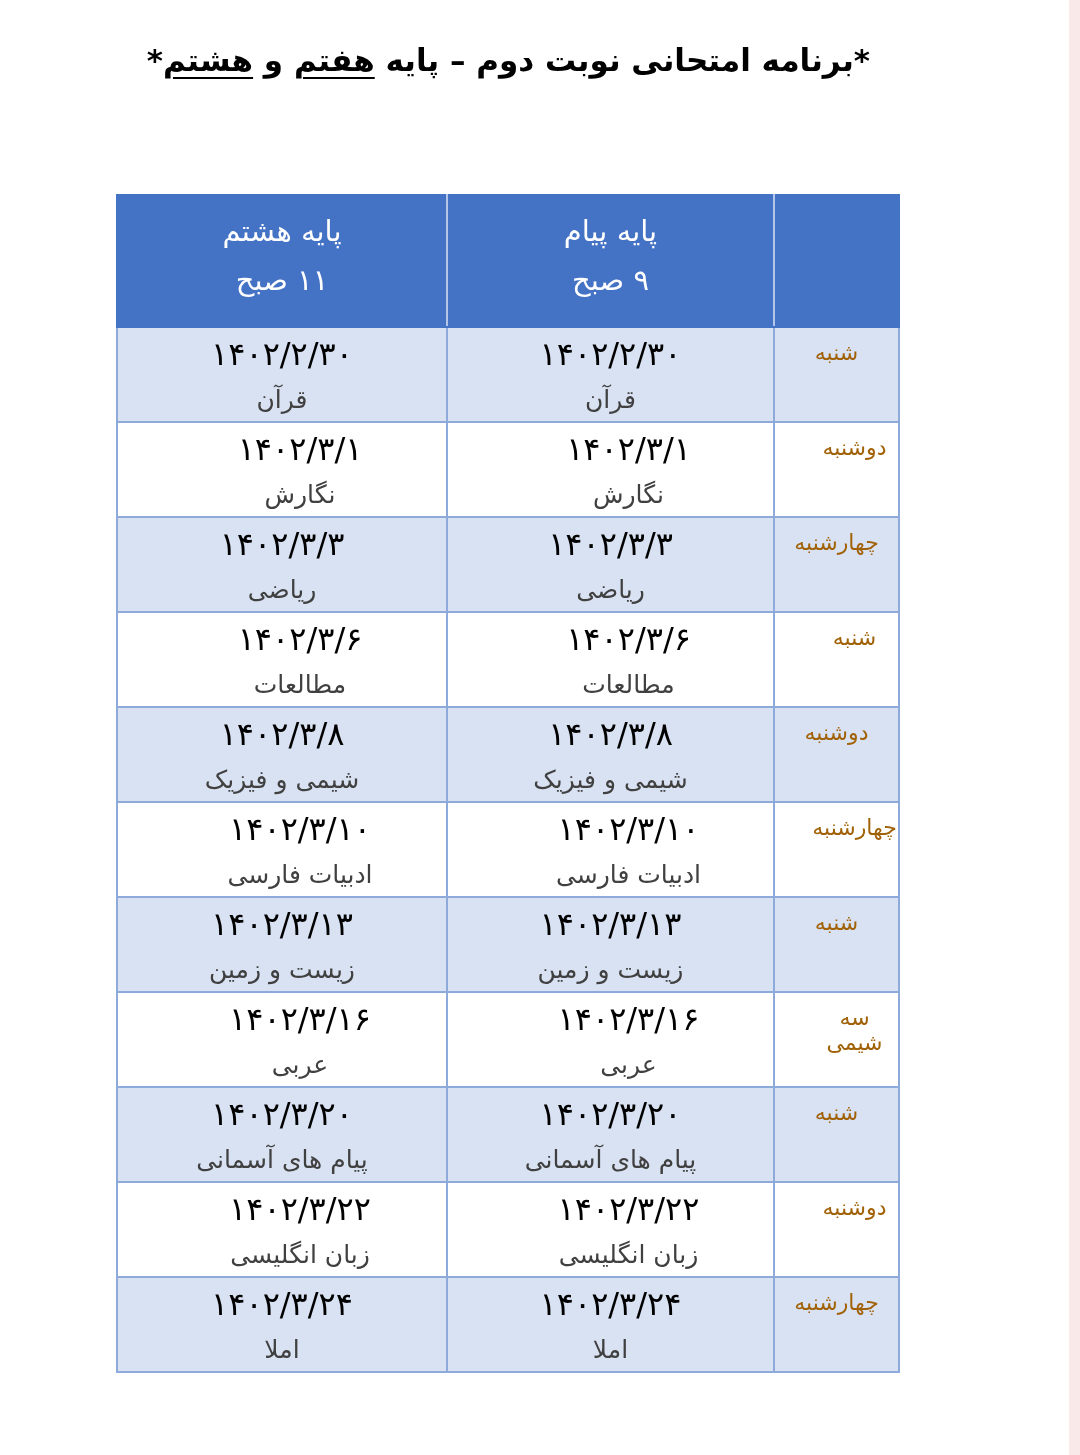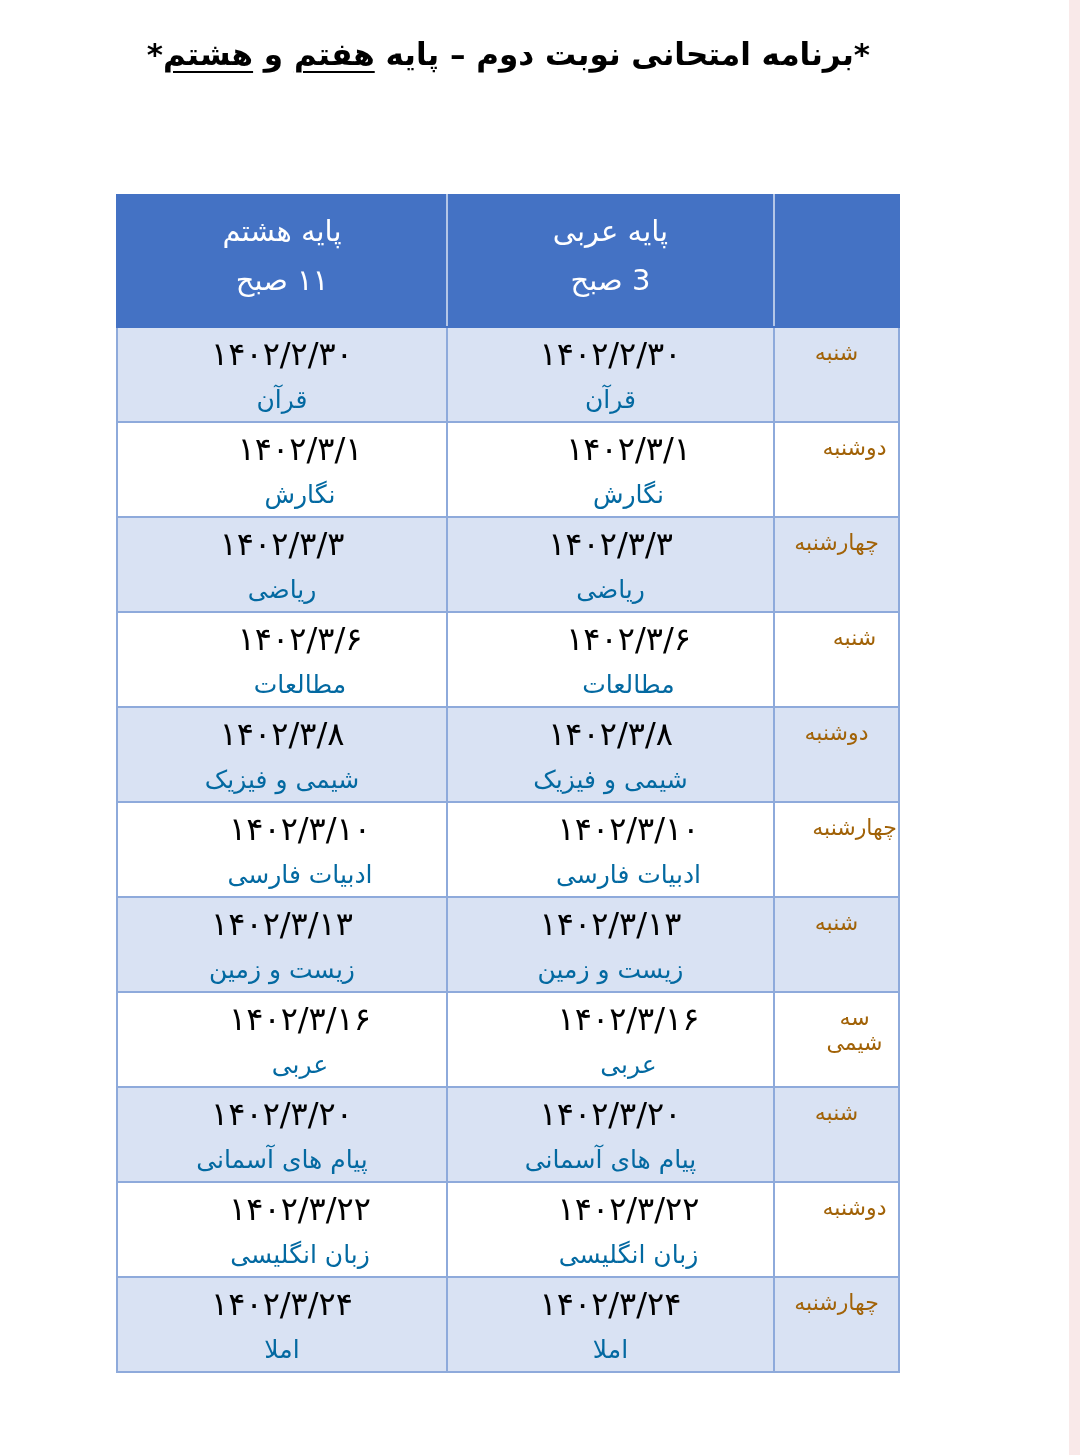--- a/index.html
+++ b/index.html
@@ -17,21 +17,21 @@
     .side-strip {
       position: absolute;
       top: 0;
       right: 0;
       width: 11px;
       height: 1455px;
       background: #f9e9e9;
     }
     .title {
       position: absolute;
-      top: 36px;
+      top: 42px;
       left: 150px;
       width: 720px;
       text-align: center;
       direction: rtl;
       font-size: 31px;
       font-weight: bold;
       color: #000;
       white-space: nowrap;
     }
     .title .u {
@@ -91,42 +91,42 @@
       margin-top: 12px;
       color: #000;
       letter-spacing: 1px;
       direction: rtl;
     }
     .subject {
       display: block;
       font-size: 25px;
       line-height: 28px;
       margin-top: 18px;
-      color: #0369a1;
+      color: #404040;
     }
   </style>
 </head>
 <body>
 
 <div class="side-strip"></div>
 
 <div class="title"><span>*برنامه امتحانی نوبت دوم – پایه </span><span class="u">هفتم</span><span> و </span><span class="u">هشتم</span><span>*</span></div>
 
 <table class="schedule">
   <colgroup>
     <col class="c-day">
     <col class="c-g7">
     <col class="c-g8">
   </colgroup>
   <thead>
     <tr>
       <th></th>
       <th>
-        <span class="hdr-line l1">پایه عربی</span>
-        <span class="hdr-line l2">3 صبح</span>
+        <span class="hdr-line l1">پایه پیام</span>
+        <span class="hdr-line l2">۹ صبح</span>
       </th>
       <th class="last">
         <span class="hdr-line l1">پایه هشتم</span>
         <span class="hdr-line l2">۱۱ صبح</span>
       </th>
     </tr>
   </thead>
   <tbody>
     <tr class="odd">
       <td class="day">شنبه</td>

